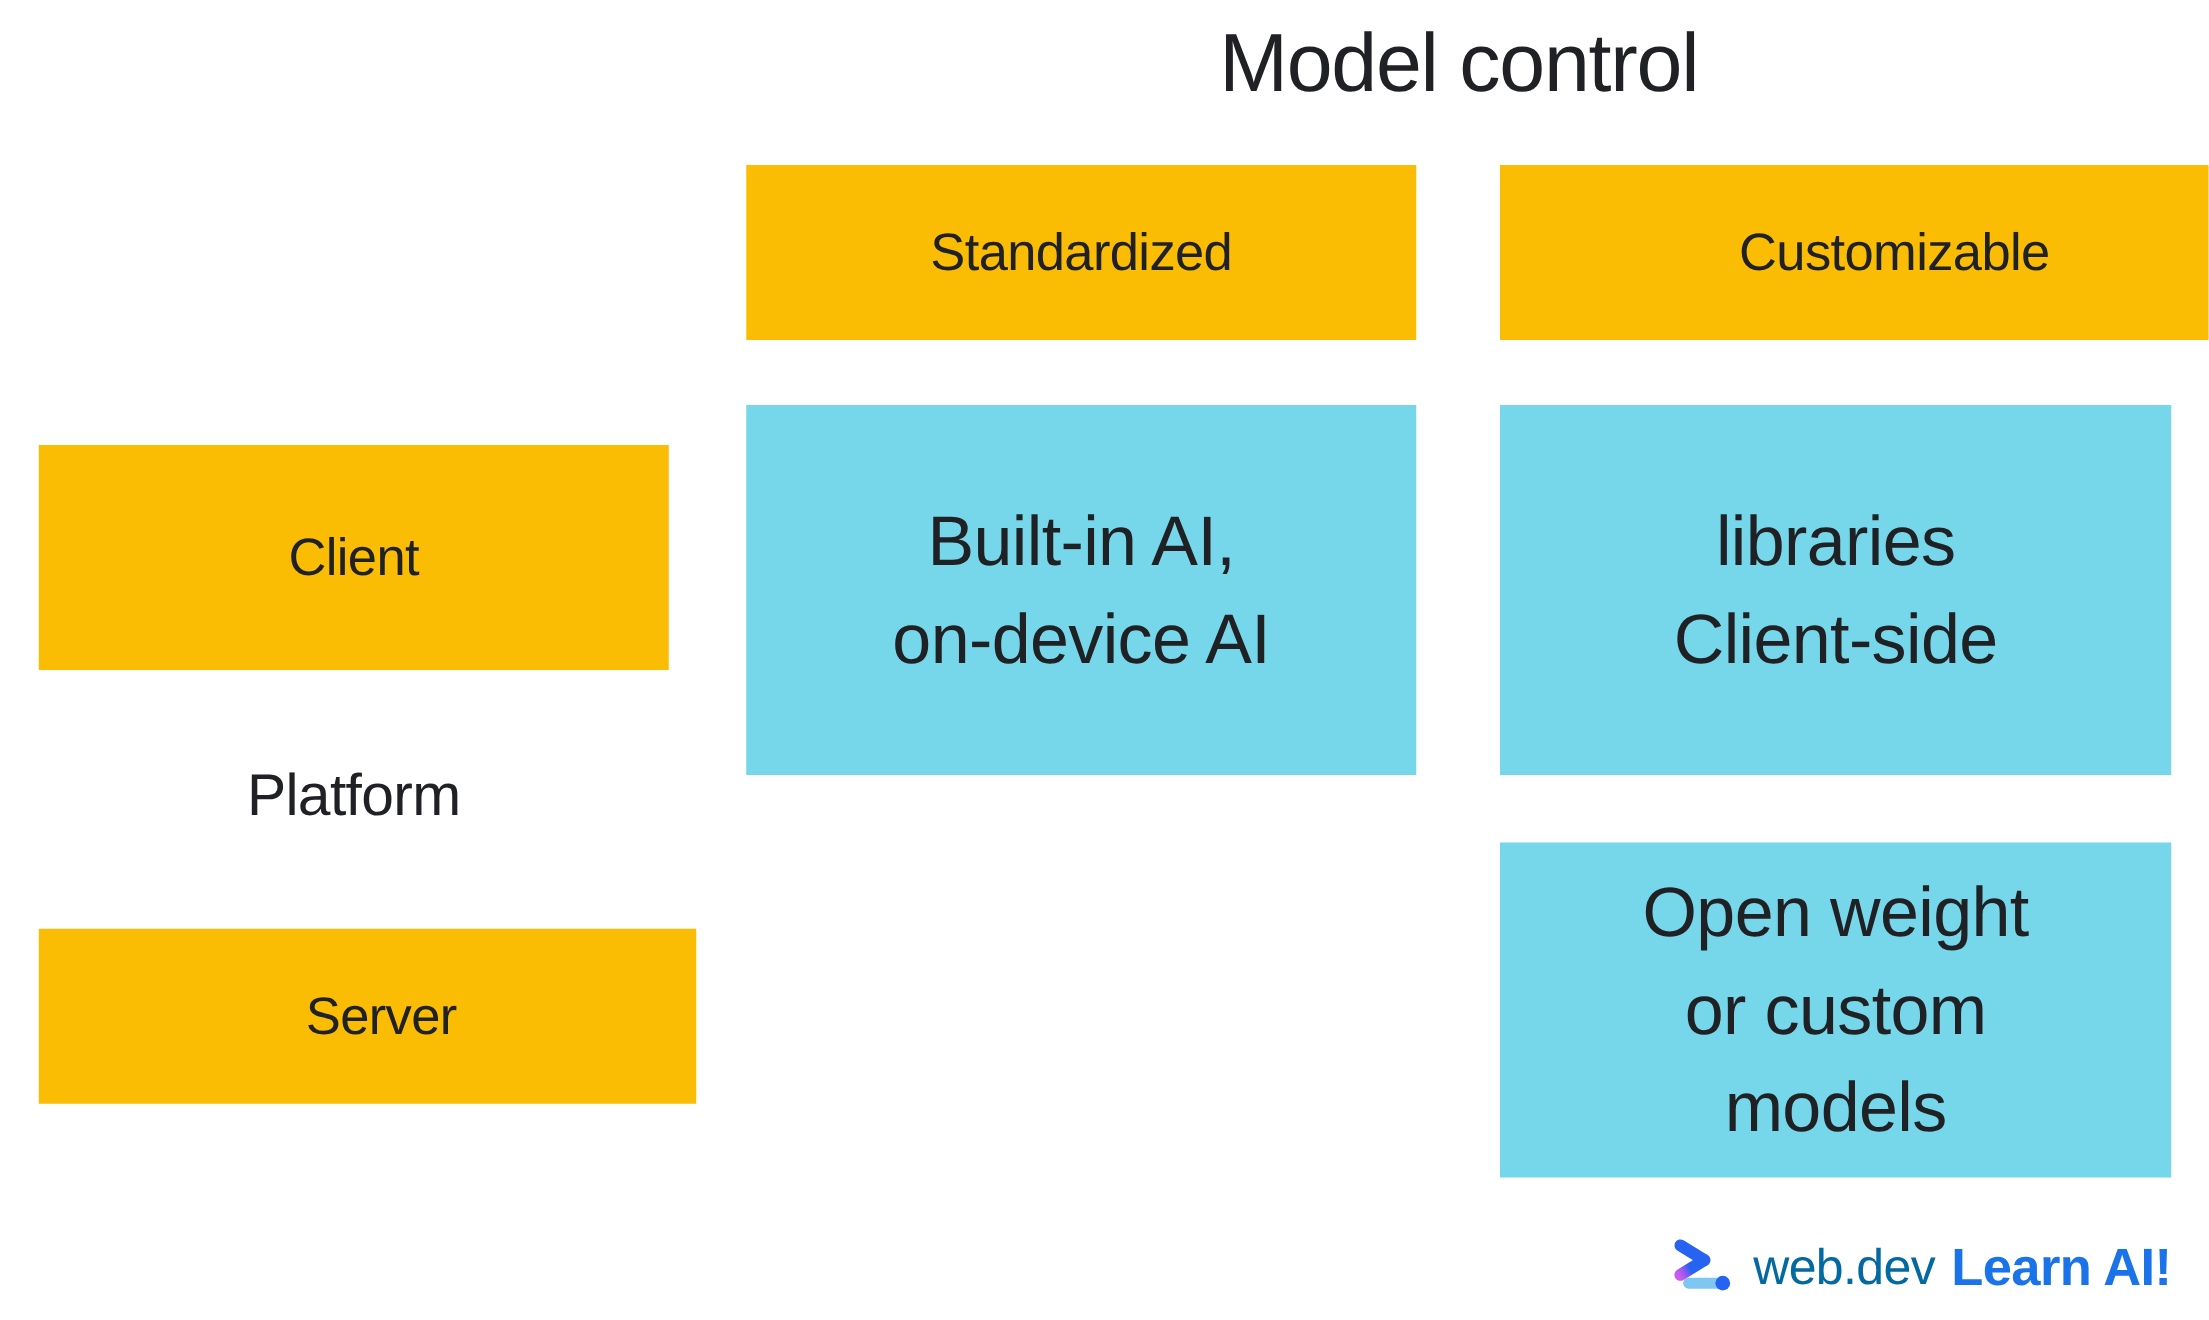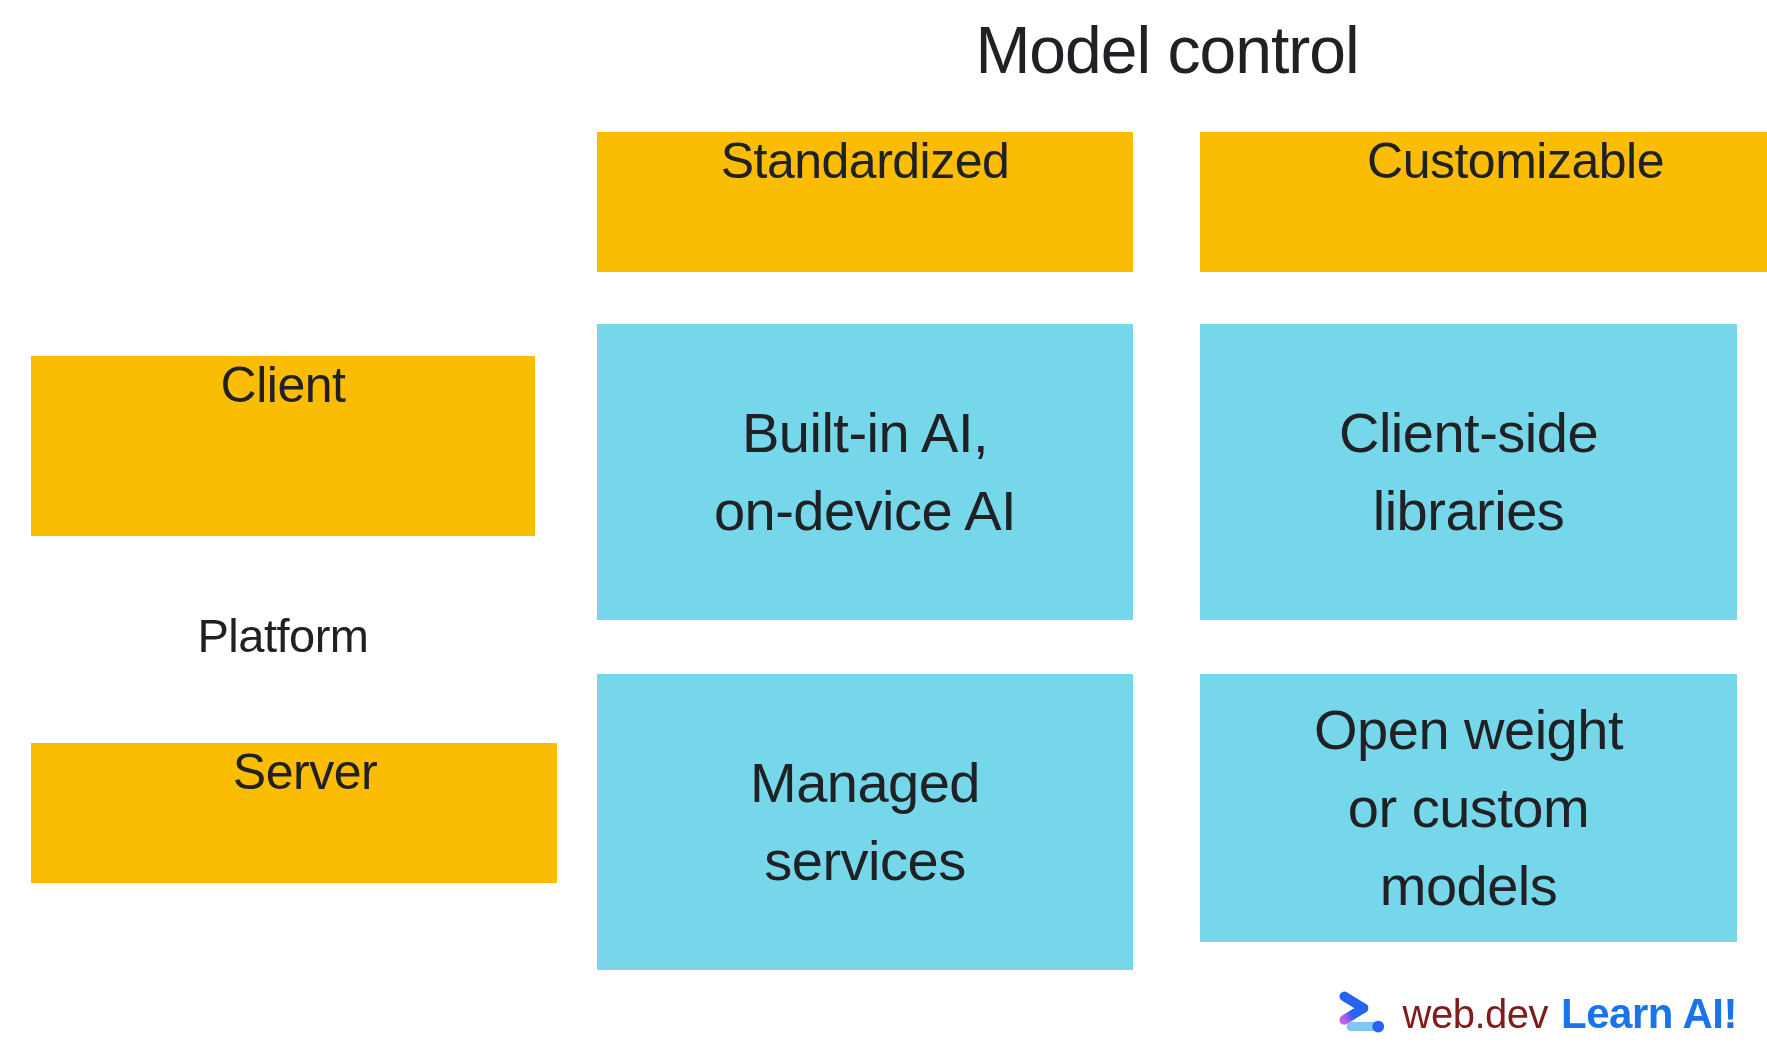--- a/index.html
+++ b/index.html
@@ -27,23 +27,23 @@
     font-weight: 500;
     letter-spacing: -1px;
     display: flex;
     align-items: center;
     justify-content: center;
   }
 
   .ybox {
     background: #FBBC04;
     display: flex;
-    align-items: flex-start;
+    align-items: center;
     justify-content: center;
-    font-size: 50px;
+    font-size: 42px;
     font-weight: 500;
     letter-spacing: -0.5px;
   }
 
   .axis-label {
     display: flex;
     align-items: center;
     justify-content: center;
     font-size: 47px;
     font-weight: 400;
@@ -84,21 +84,21 @@
     top: 982px;
     height: 64px;
     display: flex;
     align-items: center;
     gap: 13px;
   }
   .footer .logo-mark { width: 56px; height: 60px; display: block; }
   .footer .brand-name {
     font-size: 40px;
     font-weight: 400;
-    color: #7f1d1d;
+    color: #0369a1;
     letter-spacing: -0.5px;
   }
   .footer .cta {
     font-size: 42px;
     font-weight: 700;
     color: #1A73E8;
     letter-spacing: -0.5px;
     text-decoration: none;
     cursor: pointer;
   }
@@ -126,28 +126,24 @@
   <div class="abs ybox row-server">
     <span>Server</span>
   </div>
 
   <div class="abs cell cell-1">
     <div class="line">Built-in AI,</div>
     <div class="line">on-device AI</div>
   </div>
 
   <div class="abs cell cell-2">
+    <div class="line">libraries</div>
     <div class="line">Client-side</div>
-    <div class="line">libraries</div>
   </div>
 
-  <div class="abs cell cell-3">
-    <div class="line">Managed</div>
-    <div class="line">services</div>
-  </div>
 
   <div class="abs cell cell-4">
     <div class="line">Open weight</div>
     <div class="line">or custom</div>
     <div class="line">models</div>
   </div>
 
   <div class="abs footer">
     <svg class="logo-mark" viewBox="0 0 76 66" xmlns="http://www.w3.org/2000/svg" aria-hidden="true">
       <defs>

